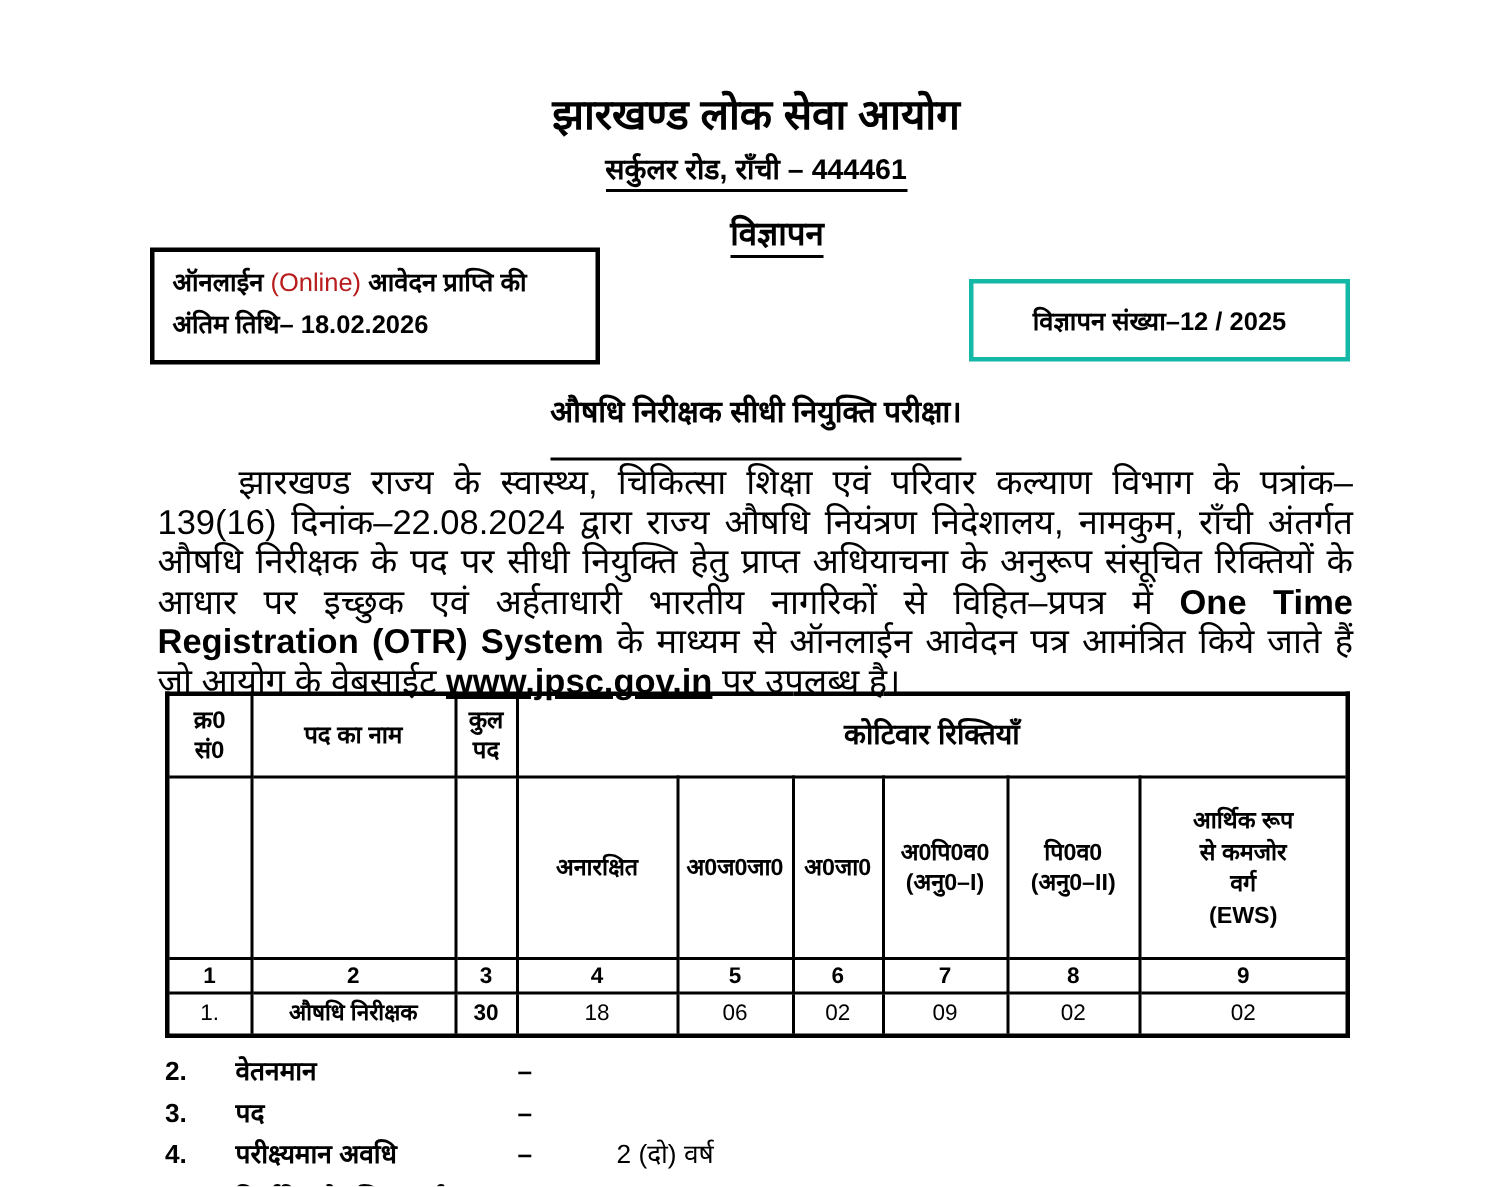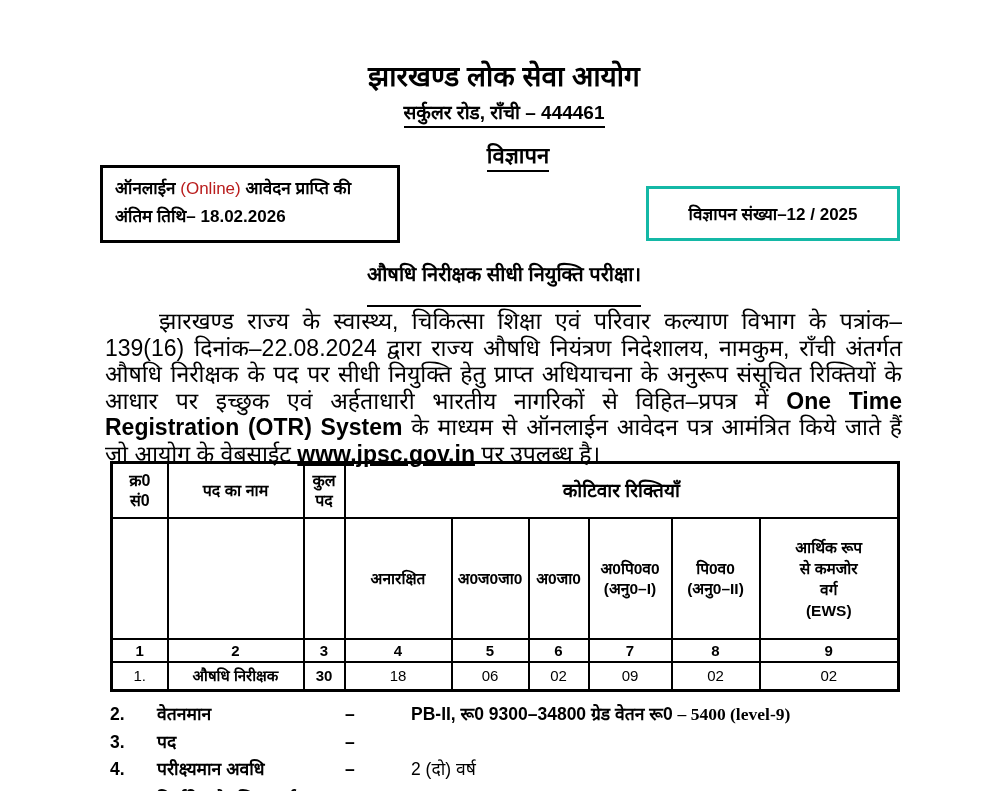--- a/index.html
+++ b/index.html
@@ -162,21 +162,20 @@
       <td>02</td>
     </tr>
   </tbody>
     </table>
 
   <div class="list">
     <div class="li">
       <span class="num">2.</span>
       <span class="label">वेतनमान</span>
       <span class="dash">–</span>
-      <span class="value vbold"><span>PB-II, रू0 9300–34800 ग्रेड वेतन रू0 </span><span class="serif">– 5400 (level-9)</span></span>
     </div>
     <div class="li">
       <span class="num">3.</span>
       <span class="label">पद</span>
       <span class="dash">–</span>
     </div>
     <div class="li">
       <span class="num">4.</span>
       <span class="label">परीक्ष्यमान अवधि</span>
       <span class="dash">–</span>

